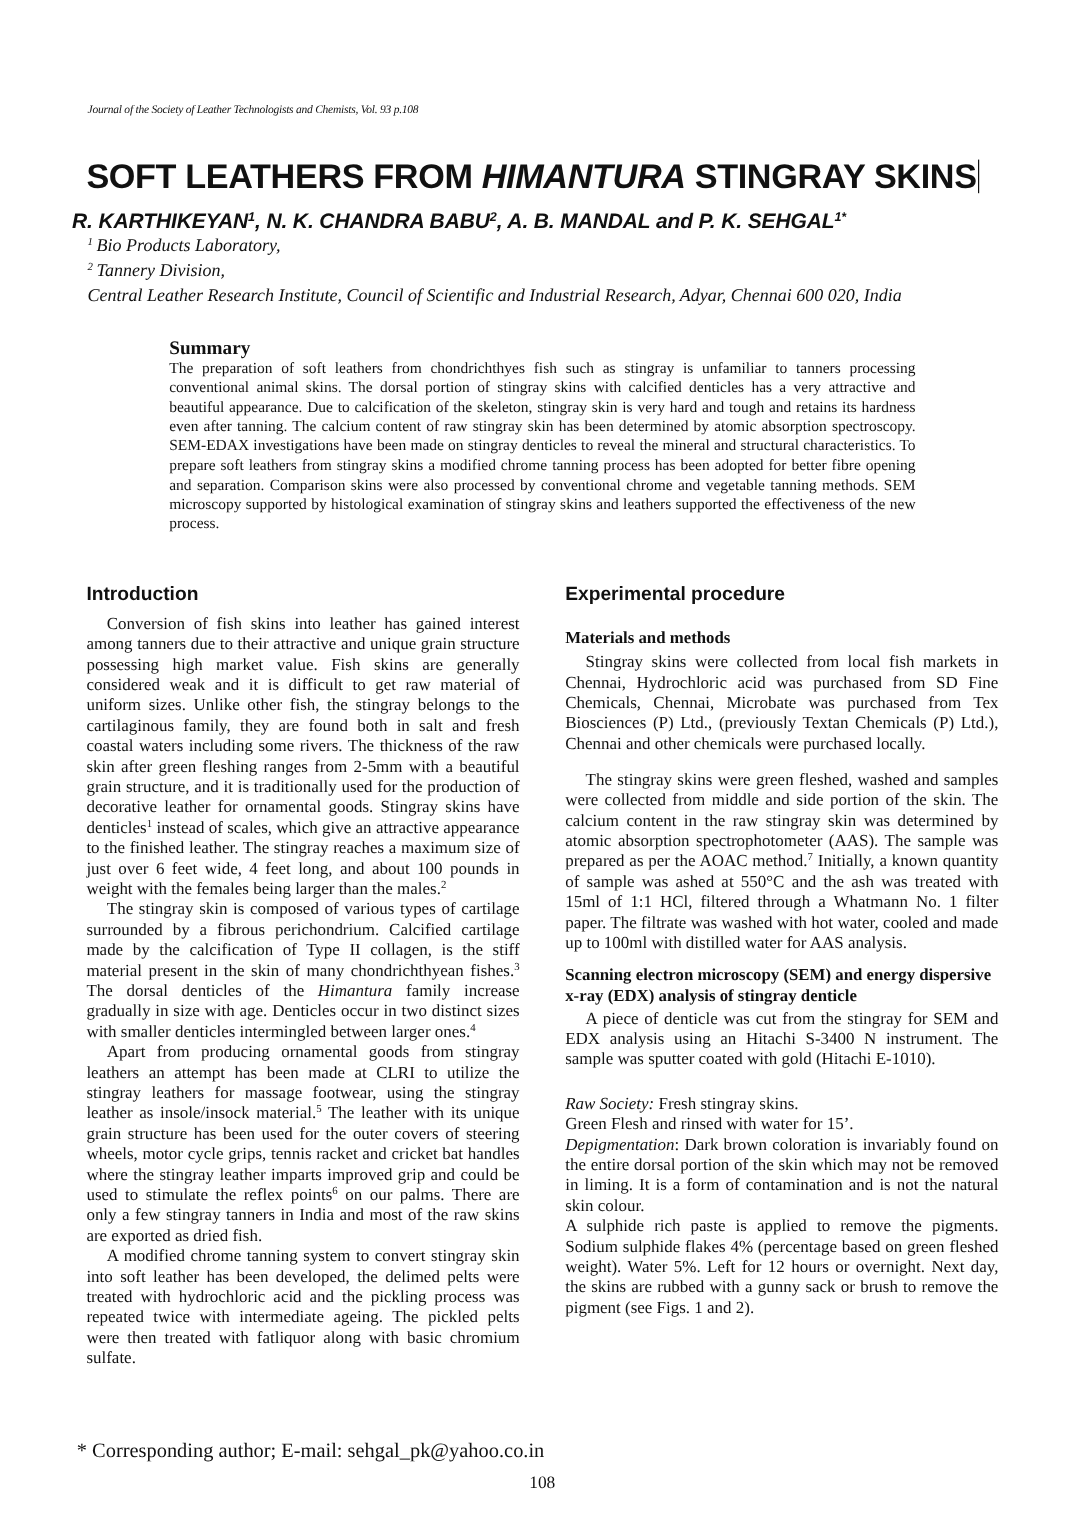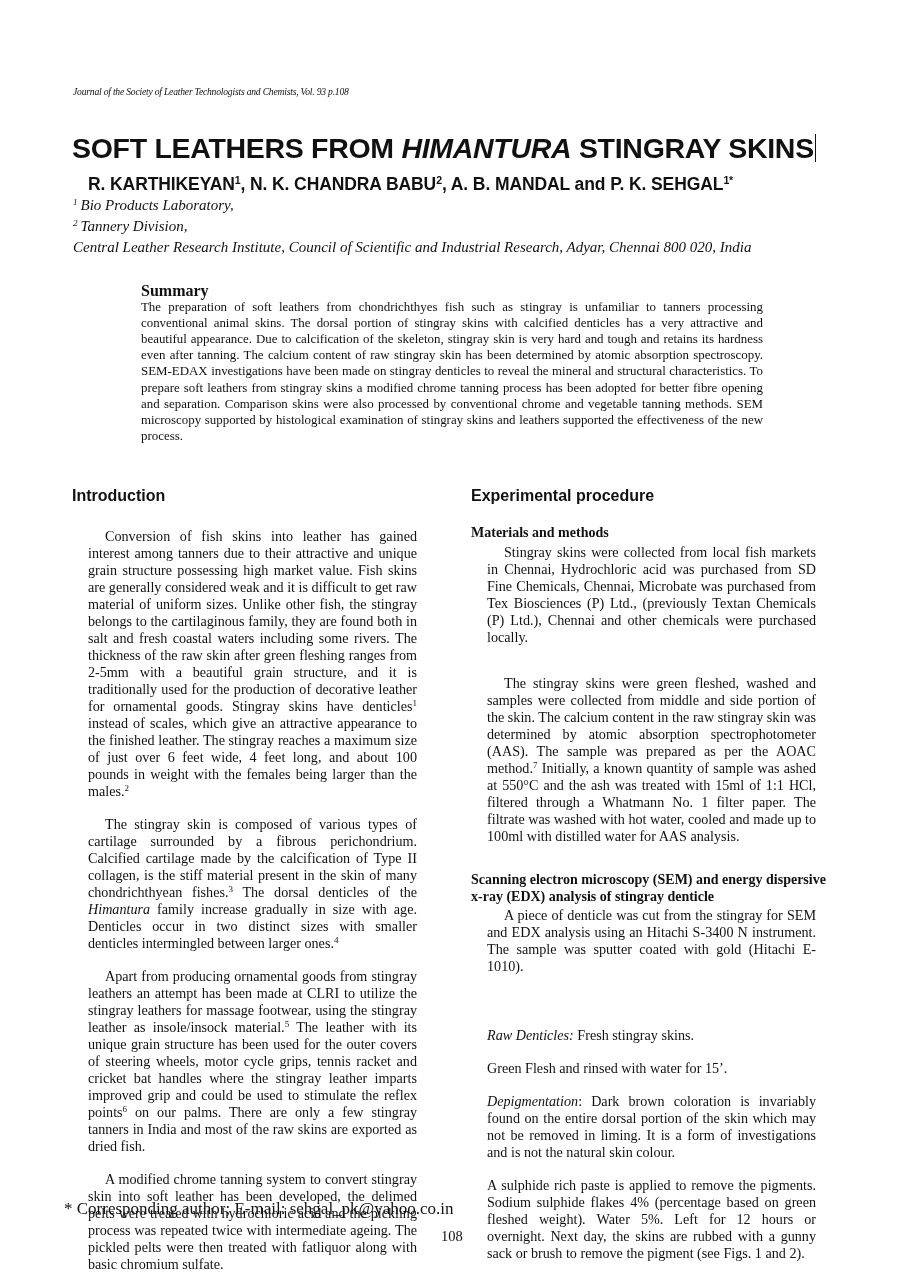--- a/index.html
+++ b/index.html
@@ -4,53 +4,53 @@
 <style>
   html, body { margin: 0; padding: 0; background: #ffffff; }
   body { width: 904px; height: 1283px; position: relative; overflow: hidden; color: #111; }
   .serif { font-family: "Liberation Serif", "DejaVu Serif", serif; }
   .sans { font-family: "Liberation Sans", "DejaVu Sans", sans-serif; }
 
   .journal { position: absolute; left: 73px; top: 86px; font-size: 9.6px; font-style: italic; letter-spacing: -0.2px; }
 
   .title { position: absolute; left: 72px; top: 132px; font-size: 28.5px; font-weight: bold; letter-spacing: -0.3px; white-space: nowrap; }
   .title .cursor { display: inline-block; width: 1.5px; height: 28px; background: #111; vertical-align: -4px; margin-left: 1px; }
-  .authors { position: absolute; left: 88px; top: 174px; font-size: 17.5px; font-weight: bold; white-space: nowrap; letter-spacing: -0.1px; }
+  .authors { position: absolute; left: 60px; top: 174px; font-size: 17.5px; font-weight: bold; white-space: nowrap; letter-spacing: -0.1px; font-style: italic; }
   .authors sup { font-size: 10.5px; vertical-align: 6px; line-height: 0; }
   .aff { position: absolute; left: 73px; font-size: 15px; font-style: italic; white-space: nowrap; }
   .aff sup { font-size: 9px; vertical-align: 5px; line-height: 0; margin-right: 3px; }
 
   .summary { position: absolute; left: 141px; top: 283px; width: 622px; font-size: 12.9px; line-height: 16.1px; text-align: justify; }
   .summary .head { font-weight: bold; font-size: 16px; }
 
   .col { position: absolute; width: 361px; }
   .col-left { left: 72px; top: 486px; }
   .col-right { left: 471px; top: 486px; }
 
   .sec-head { font-size: 16px; font-weight: bold; margin: 0; height: 26px; line-height: 20px; }
   .sub-head { font-size: 14px; font-weight: bold; line-height: 17px; margin: 0; }
-  .para { font-size: 14.15px; line-height: 17px; text-align: justify; margin: 16px; }
+  .para { font-size: 14.15px; line-height: 17px; text-align: justify; margin: 0; }
   .para.indent { text-indent: 17px; }
   .para sup { font-size: 9px; vertical-align: 5px; line-height: 0; }
 
   .footnote { position: absolute; left: 64px; top: 1199px; font-size: 17px; }
   .pageno { position: absolute; left: 441px; top: 1228px; font-size: 14.5px; }
 </style>
 </head>
 <body>
 
 <div class="journal serif">Journal of the Society of Leather Technologists and Chemists, Vol. 93 p.108</div>
 
 <div class="title sans"><span>SOFT LEATHERS FROM </span><i>HIMANTURA</i><span> STINGRAY SKINS</span><span class="cursor"></span></div>
 
 <div class="authors sans"><span>R. KARTHIKEYAN</span><sup>1</sup><span>, N. K. CHANDRA BABU</span><sup>2</sup><span>, A. B. MANDAL and P. K. SEHGAL</span><sup>1*</sup></div>
 
 <div class="aff serif" style="top:197px;"><sup>1</sup><span>Bio Products Laboratory,</span></div>
 <div class="aff serif" style="top:218px;"><sup>2</sup><span>Tannery Division,</span></div>
-<div class="aff serif" style="top:239px;"><span>Central Leather Research Institute, Council of Scientific and Industrial Research, Adyar, Chennai 800 020, India</span></div>
+<div class="aff serif" style="top:239px;"><span>Central Leather Research Institute, Council of Scientific and Industrial Research, Adyar, Chennai 600 020, India</span></div>
 
 <div class="summary serif">
   <div class="head">Summary</div>
   <div>The preparation of soft leathers from chondrichthyes fish such as stingray is unfamiliar to tanners processing conventional animal skins. The dorsal portion of stingray skins with calcified denticles has a very attractive and beautiful appearance. Due to calcification of the skeleton, stingray skin is very hard and tough and retains its hardness even after tanning. The calcium content of raw stingray skin has been determined by atomic absorption spectroscopy. SEM-EDAX investigations have been made on stingray denticles to reveal the mineral and structural characteristics. To prepare soft leathers from stingray skins a modified chrome tanning process has been adopted for better fibre opening and separation. Comparison skins were also processed by conventional chrome and vegetable tanning methods. SEM microscopy supported by histological examination of stingray skins and leathers supported the effectiveness of the new process.</div>
 </div>
 
 <div class="col col-left">
   <h2 class="sec-head sans">Introduction</h2>
   <p class="para indent serif"><span>Conversion of fish skins into leather has gained interest among tanners due to their attractive and unique grain structure possessing high market value. Fish skins are generally considered weak and it is difficult to get raw material of uniform sizes. Unlike other fish, the stingray belongs to the cartilaginous family, they are found both in salt and fresh coastal waters including some rivers. The thickness of the raw skin after green fleshing ranges from 2-5mm with a beautiful grain structure, and it is traditionally used for the production of decorative leather for ornamental goods. Stingray skins have denticles</span><sup>1</sup><span> instead of scales, which give an attractive appearance to the finished leather. The stingray reaches a maximum size of just over 6 feet wide, 4 feet long, and about 100 pounds in weight with the females being larger than the males.</span><sup>2</sup></p>
   <p class="para indent serif"><span>The stingray skin is composed of various types of cartilage surrounded by a fibrous perichondrium. Calcified cartilage made by the calcification of Type II collagen, is the stiff material present in the skin of many chondrichthyean fishes.</span><sup>3</sup><span> The dorsal denticles of the </span><i>Himantura</i><span> family increase gradually in size with age. Denticles occur in two distinct sizes with smaller denticles intermingled between larger ones.</span><sup>4</sup></p>
@@ -62,20 +62,20 @@
   <h2 class="sec-head sans">Experimental procedure</h2>
   <div style="height:12px"></div>
   <h3 class="sub-head serif">Materials and methods</h3>
   <p class="para indent serif" style="margin-top:3px">Stingray skins were collected from local fish markets in Chennai, Hydrochloric acid was purchased from SD Fine Chemicals, Chennai, Microbate was purchased from Tex Biosciences (P) Ltd., (previously Textan Chemicals (P) Ltd.), Chennai and other chemicals were purchased locally.</p>
   <div style="height:10px"></div>
   <p class="para indent serif" style="margin-top:3px"><span>The stingray skins were green fleshed, washed and samples were collected from middle and side portion of the skin. The calcium content in the raw stingray skin was determined by atomic absorption spectrophotometer (AAS). The sample was prepared as per the AOAC method.</span><sup>7</sup><span> Initially, a known quantity of sample was ashed at 550°C and the ash was treated with 15ml of 1:1 HCl, filtered through a Whatmann No. 1 filter paper. The filtrate was washed with hot water, cooled and made up to 100ml with distilled water for AAS analysis.</span></p>
   <div style="height:10px"></div>
   <h3 class="sub-head serif">Scanning electron microscopy (SEM) and energy dispersive x-ray (EDX) analysis of stingray denticle</h3>
   <p class="para indent serif" style="margin-top:2px">A piece of denticle was cut from the stingray for SEM and EDX analysis using an Hitachi S-3400 N instrument. The sample was sputter coated with gold (Hitachi E-1010).</p>
   <div style="height:20px"></div>
-  <p class="para serif"><i>Raw Denticles:</i><span> Fresh stingray skins.</span></p>
+  <p class="para serif"><i>Raw Society:</i><span> Fresh stingray skins.</span></p>
   <p class="para serif">Green Flesh and rinsed with water for 15’.</p>
-  <p class="para serif"><i>Depigmentation</i><span>: Dark brown coloration is invariably found on the entire dorsal portion of the skin which may not be removed in liming. It is a form of investigations and is not the natural skin colour.</span></p>
+  <p class="para serif"><i>Depigmentation</i><span>: Dark brown coloration is invariably found on the entire dorsal portion of the skin which may not be removed in liming. It is a form of contamination and is not the natural skin colour.</span></p>
   <p class="para serif">A sulphide rich paste is applied to remove the pigments. Sodium sulphide flakes 4% (percentage based on green fleshed weight). Water 5%. Left for 12 hours or overnight. Next day, the skins are rubbed with a gunny sack or brush to remove the pigment (see Figs. 1 and 2).</p>
 </div>
 
 <div class="footnote serif">* Corresponding author; E-mail: sehgal_pk@yahoo.co.in</div>
 <div class="pageno serif">108</div>
 
 </body></html>

